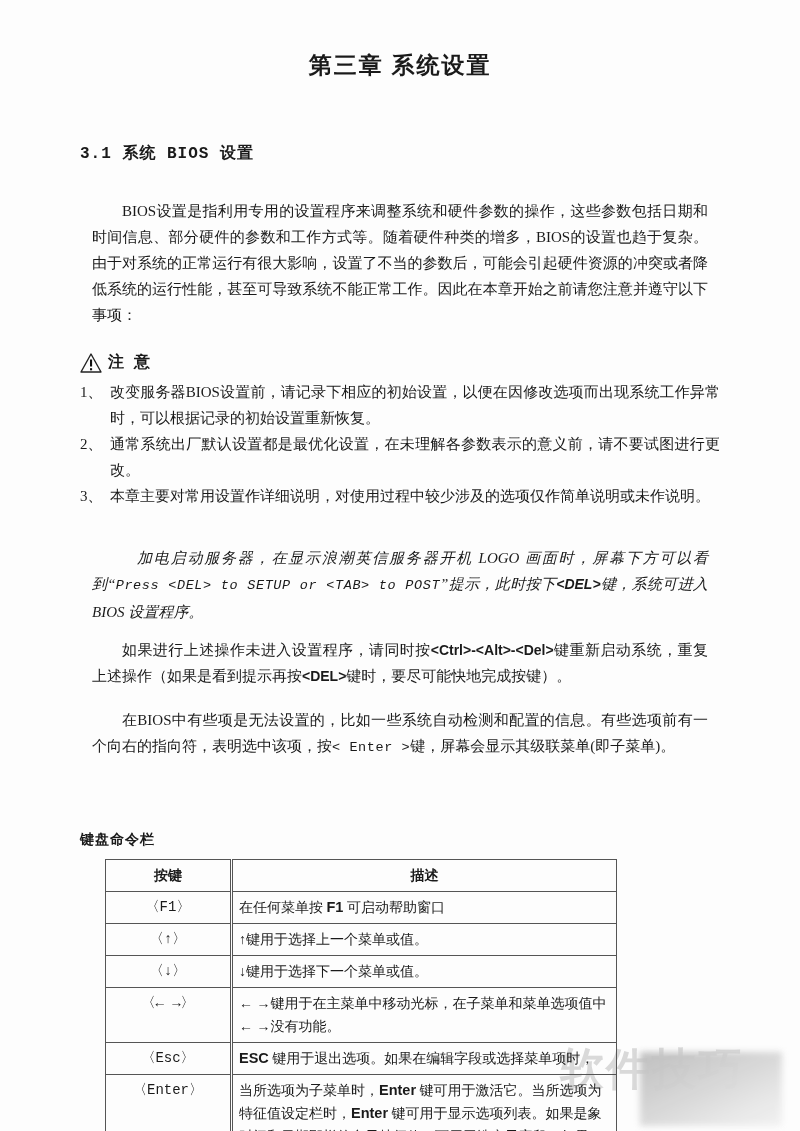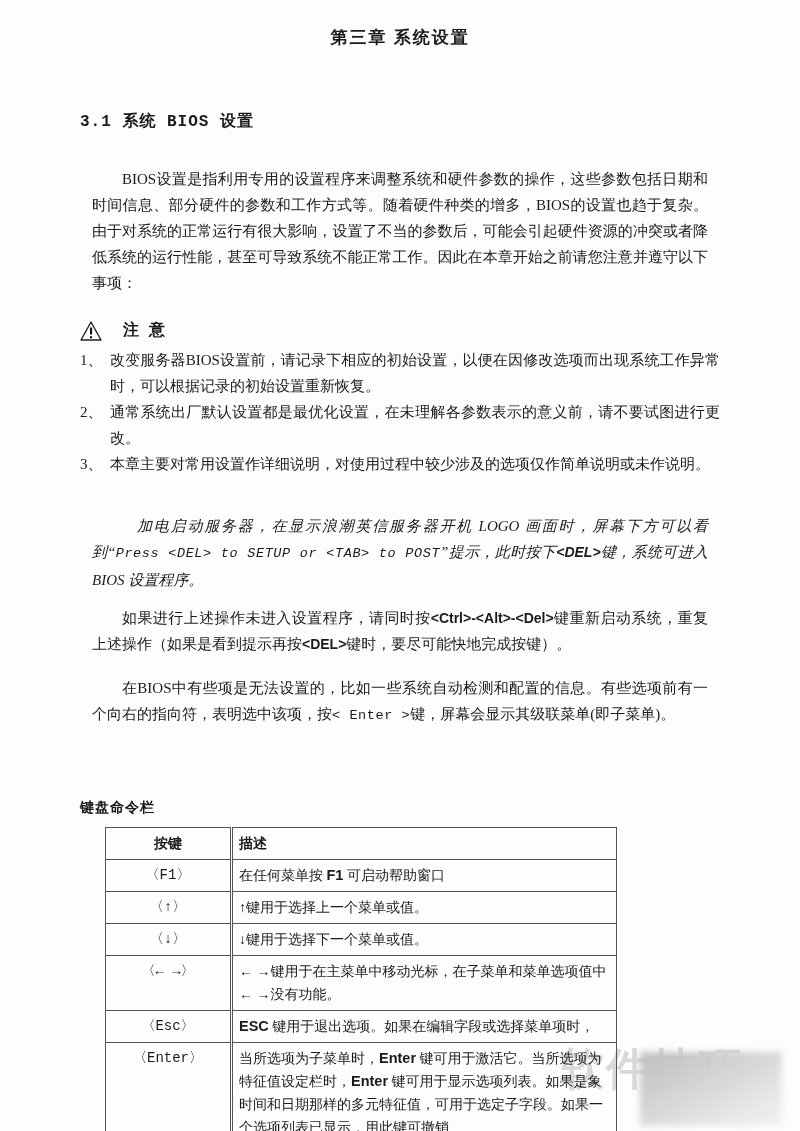--- a/index.html
+++ b/index.html
@@ -46,25 +46,25 @@
     height: 74px;
     z-index: 3;
     background: linear-gradient(155deg, #bdbdbd 0%, #cfcfcf 35%, #e6e6e6 75%, #f2f2f2 100%);
     filter: blur(3px);
     opacity: 0.95;
   }
 
   
   .doc-title {
     text-align: center;
-    font-size: 17px;
+    font-size: 23px;
     font-weight: bold;
     letter-spacing: 2px;
     margin: 0;
-    padding-top: 26px;
+    padding-top: 50px;
   }
   .sec-title {
     font-size: 16px;
     font-weight: bold;
     letter-spacing: 1px;
     margin: 0;
     padding-top: 62px;
     font-family: Liberation Mono, monospace;
   }
 
@@ -93,21 +93,21 @@
   .sans-b {
     font-family: "Liberation Sans", sans-serif;
     font-weight: bold;
     font-size: 14.5px;
   }
 
   
   .notice {
     display: flex;
     align-items: flex-end;
-    gap: 21px;
+    gap: 6px;
   }
   .notice-1 { padding-top: 12px; }
   .notice-2 { padding-top: 14px; padding-left: 28px; }
   .warn-icon {
     display: inline-block;
     width: 22px;
     height: 20px;
     position: relative;
     flex: 0 0 auto;
   }
@@ -168,21 +168,21 @@
     border-right: 3px double #555;
     white-space: nowrap;
   }
   table.keytable .c-desc {
     text-align: left;
   }
   table.keytable thead td {
     text-align: center;
     font-weight: bold;
   }
-  table.keytable thead .c-desc { font-weight: bold; }
+  table.keytable thead .c-desc { text-align: center; font-weight: bold; }
   .keyname {
     font-family: Liberation Mono, monospace;
     font-size: 13px;
   }
 </style>
 </head>
 <body>
 
 <div class="page">
 

